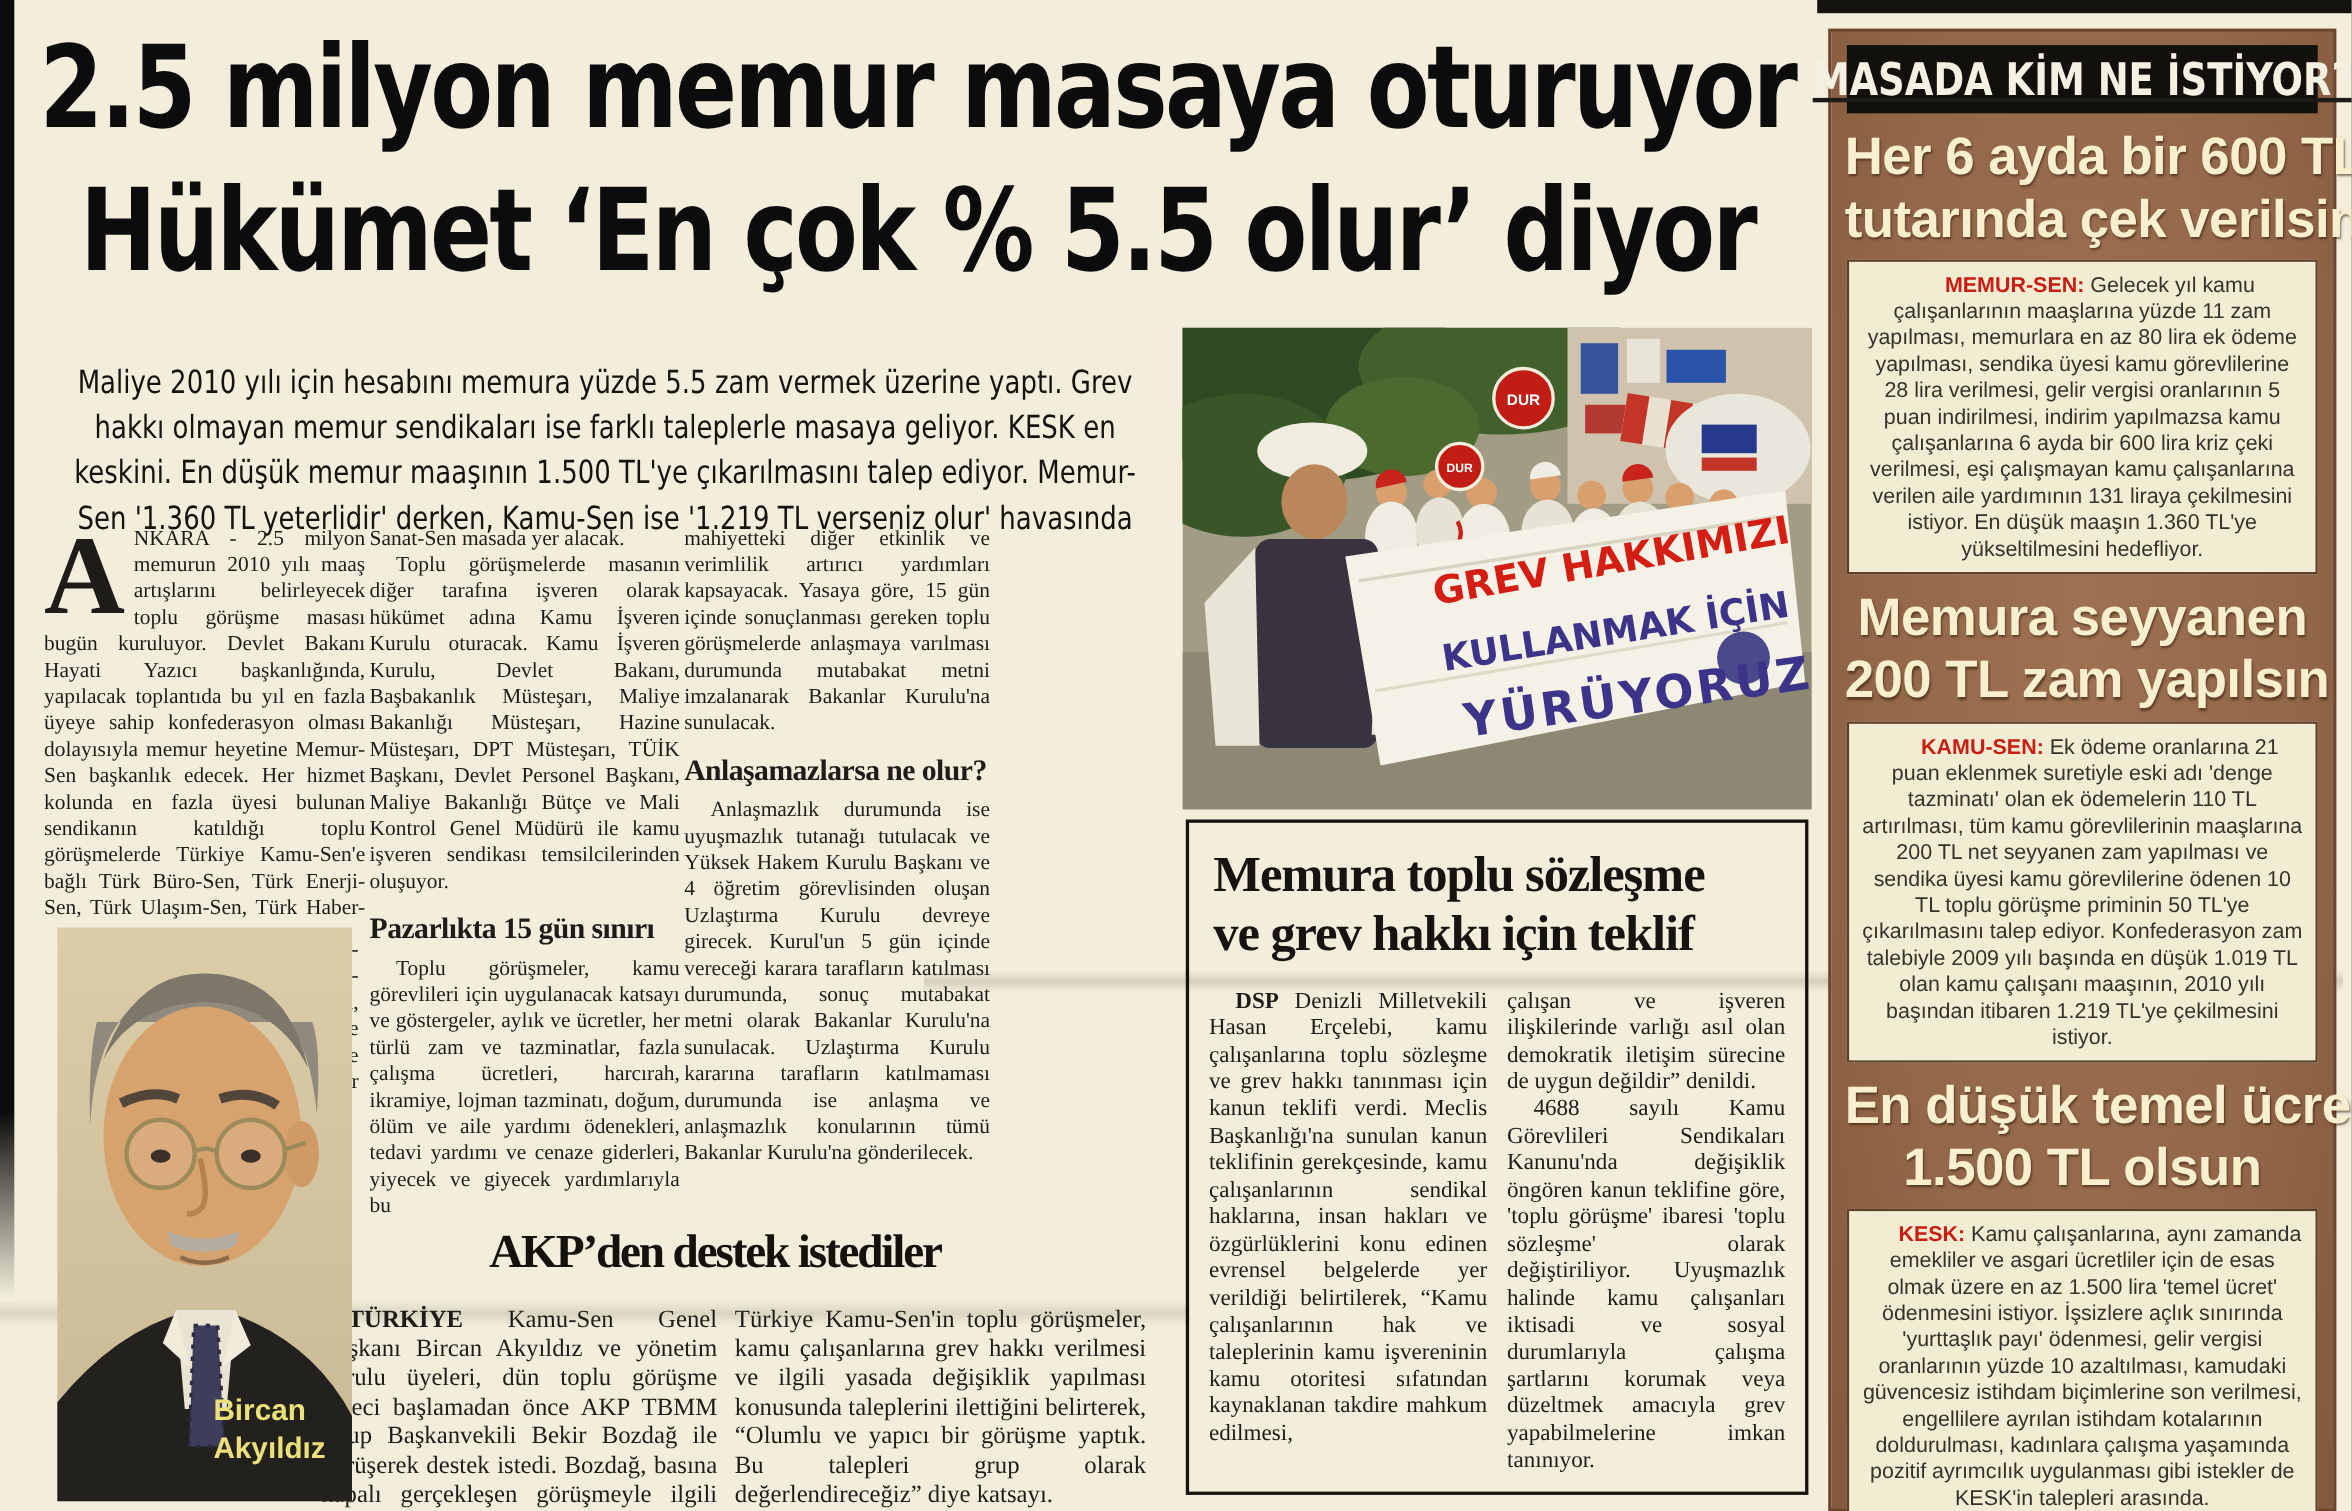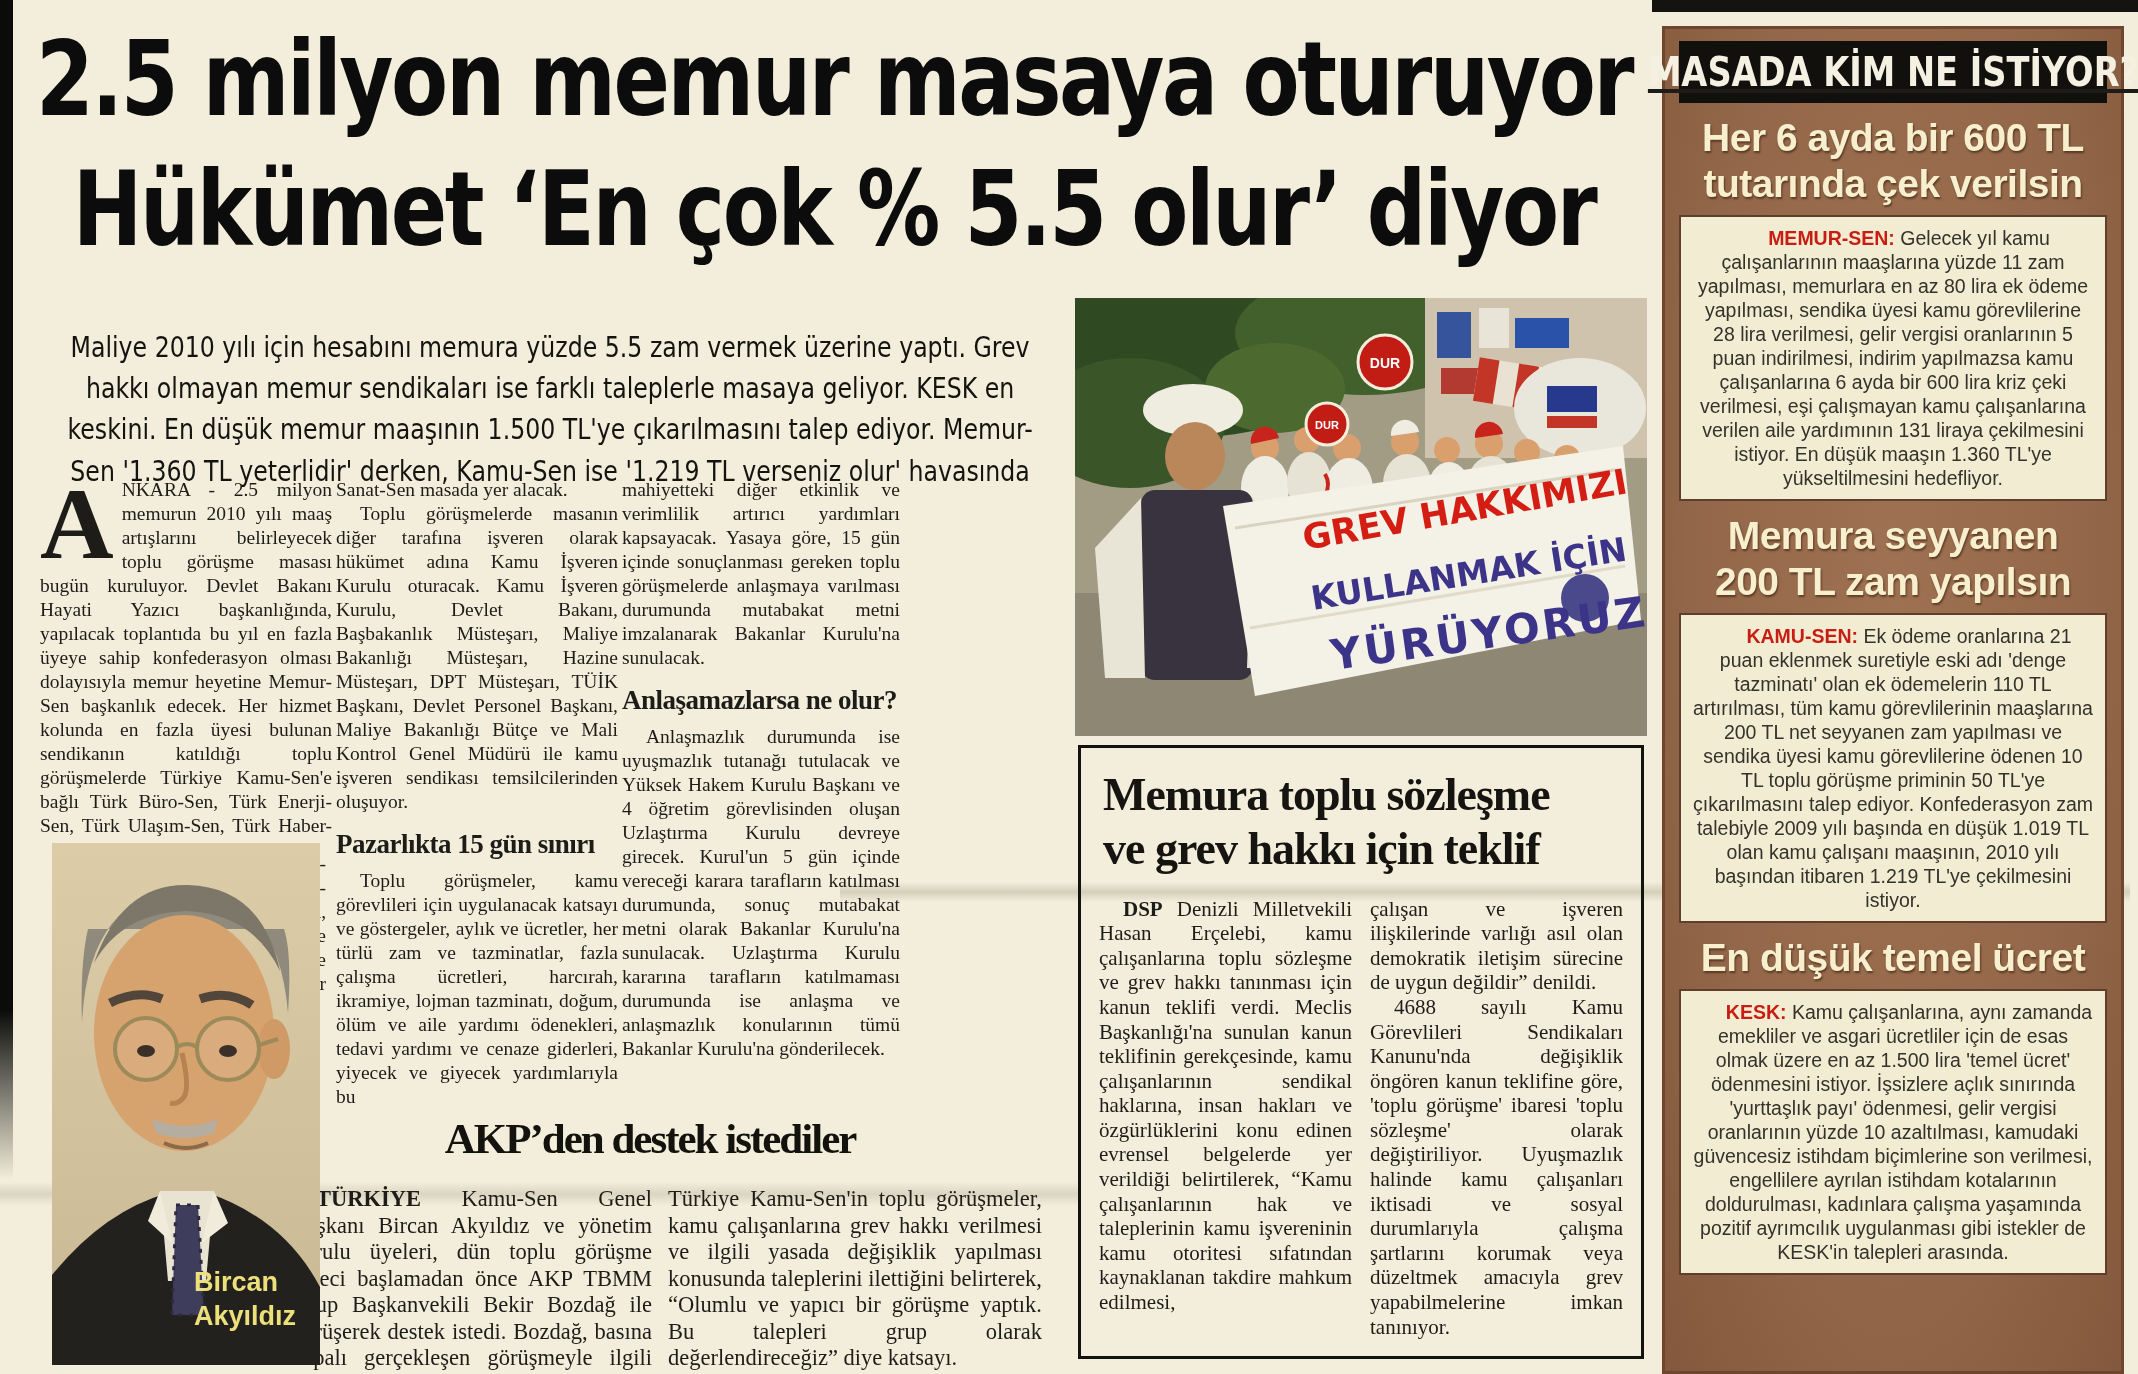--- a/index.html
+++ b/index.html
@@ -54,21 +54,21 @@
   .akp-col2{left:668px;width:374px;}
   .lead-caps{font-weight:bold;}
 
   
   .sidebar{position:absolute;left:1662px;top:26px;width:462px;height:1348px;box-sizing:border-box;
            background:radial-gradient(ellipse at 50% 40%,#9d7151 0%,#936749 60%,#84583c 100%);
            border:3px solid #6e462e;padding:10px 12px;font-family:"Liberation Sans",sans-serif;}
   .sb-title{background:#12100c;height:62px;display:flex;align-items:center;justify-content:center;margin:2px 2px 4px 2px;text-decoration:underline;}
   .sb-title span{color:#f4f1e3;font-family:"DejaVu Sans",sans-serif;font-weight:bold;font-size:41px;
                  transform:scaleX(.82);white-space:nowrap;}
-  .sb-h{margin:12px 0 8px 0;text-align:center;color:#f7efcd;font-weight:bold;font-size:39px;line-height:1.18;
+  .sb-h{margin:12px 0 8px 0;text-align:center;color:#f7efcd;font-weight:bold;font-size:48px;line-height:1.18;
         text-shadow:1px 2px 2px rgba(46,22,6,.55);letter-spacing:-.5px;}
   .sb-h div{white-space:nowrap;}
   .sb-box{background:#f2ecd2;border:2px solid #5d3f2b;padding:9px 12px;margin:0 2px;}
   .sb-box p{margin:0;font-size:19.5px;line-height:24px;color:#33322b;text-indent:32px;text-align:center;}
   .sb-lead{color:#c81d12;font-weight:bold;}
 </style>
 </head>
 <body>
 
 <div class="page">
@@ -245,19 +245,20 @@
     <h3 class="sb-h">
       <div>Memura seyyanen</div>
       <div>200 TL zam yapılsın</div>
     </h3>
     <div class="sb-box">
       <p><span class="sb-lead">KAMU-SEN:</span> <span>Ek ödeme oranlarına 21 puan eklenmek suretiyle eski adı 'denge tazminatı' olan ek ödemelerin 110 TL artırılması, tüm kamu görevlilerinin maaşlarına 200 TL net seyyanen zam yapılması ve sendika üyesi kamu görevlilerine ödenen 10 TL toplu görüşme priminin 50 TL'ye çıkarılmasını talep ediyor. Konfederasyon zam talebiyle 2009 yılı başında en düşük 1.019 TL olan kamu çalışanı maaşının, 2010 yılı başından itibaren 1.219 TL'ye çekilmesini istiyor.</span></p>
     </div>
 
     <h3 class="sb-h">
       <div>En düşük temel ücret</div>
+      <div>1.500 TL olsun</div>
     </h3>
     <div class="sb-box">
       <p><span class="sb-lead">KESK:</span> <span>Kamu çalışanlarına, aynı zamanda emekliler ve asgari ücretliler için de esas olmak üzere en az 1.500 lira 'temel ücret' ödenmesini istiyor. İşsizlere açlık sınırında 'yurttaşlık payı' ödenmesi, gelir vergisi oranlarının yüzde 10 azaltılması, kamudaki güvencesiz istihdam biçimlerine son verilmesi, engellilere ayrılan istihdam kotalarının doldurulması, kadınlara çalışma yaşamında pozitif ayrımcılık uygulanması gibi istekler de KESK'in talepleri arasında.</span></p>
     </div>
   </aside>
 
 </div>
 
 </body></html>

